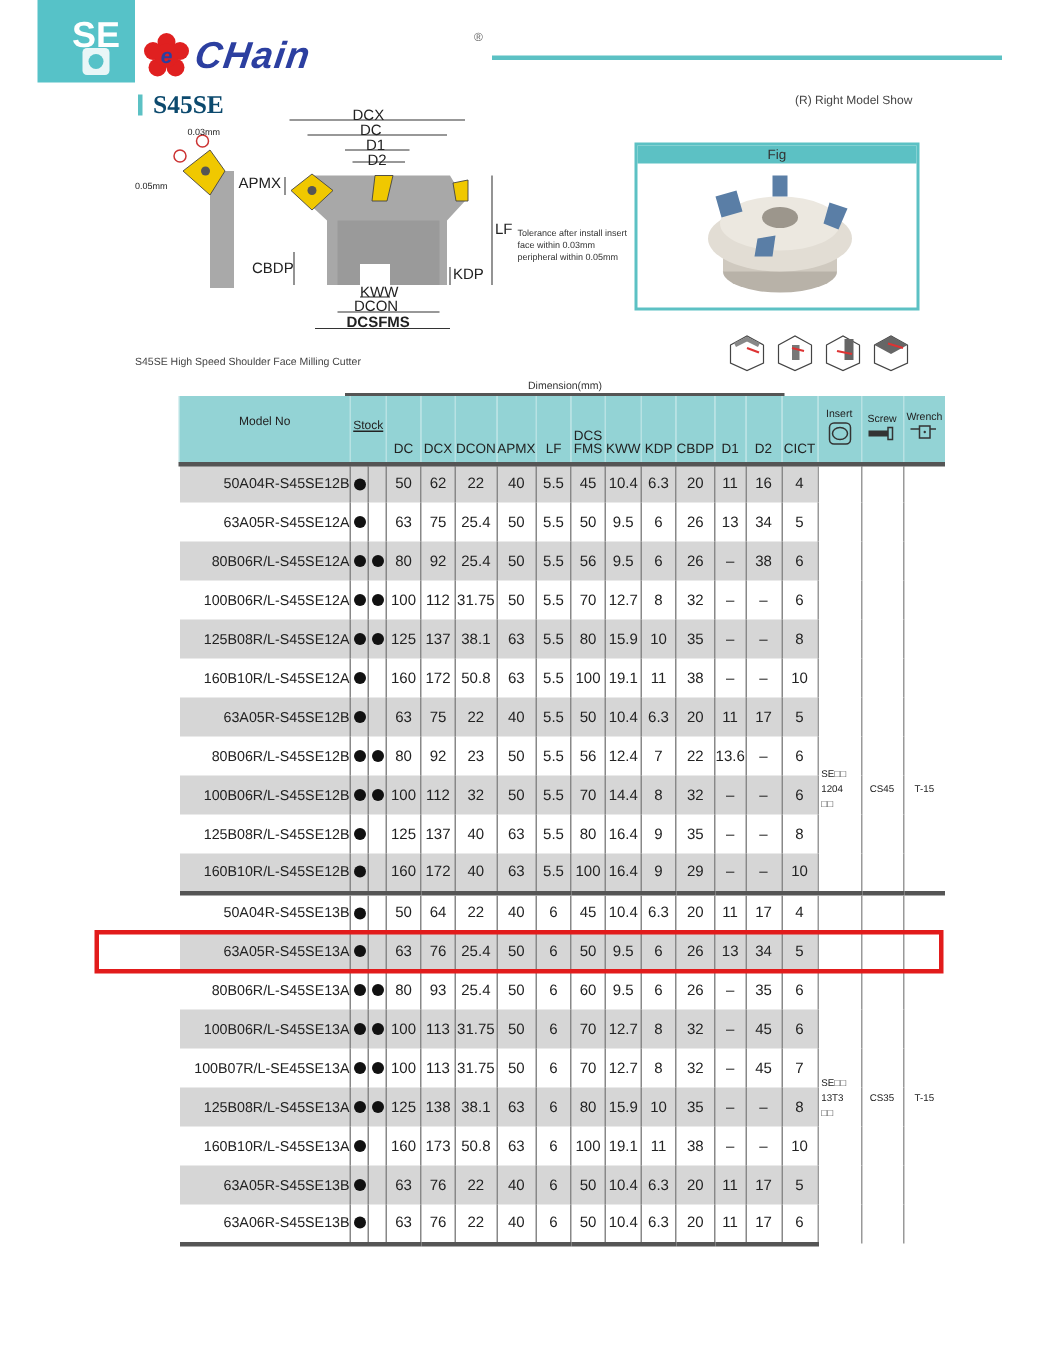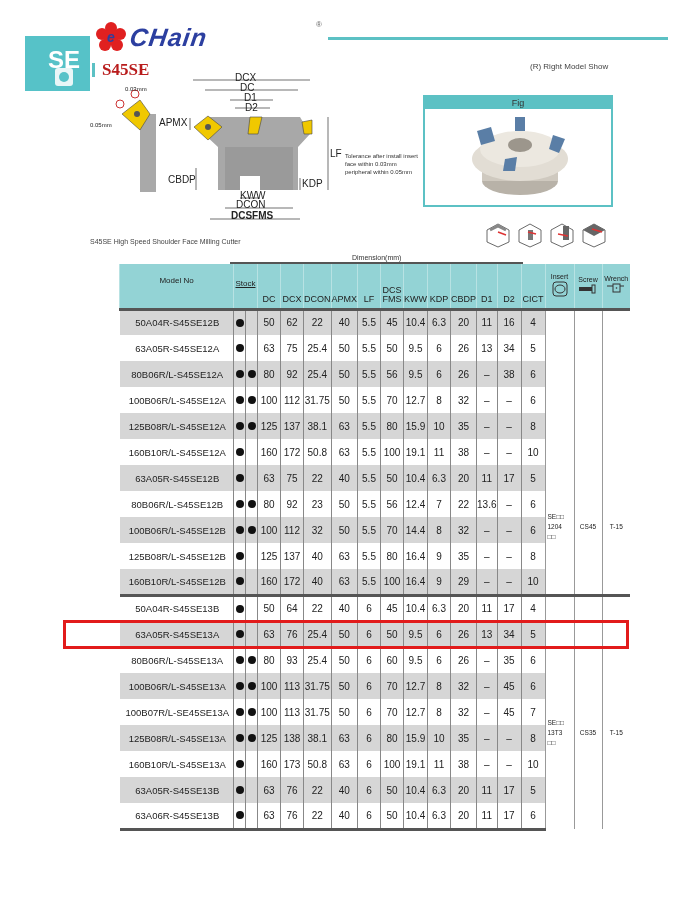--- a/index.html
+++ b/index.html
@@ -1,33 +1,33 @@
 <!DOCTYPE html>
 <html><head>
 <meta charset="utf-8">
 <style>
   * { box-sizing: border-box; margin: 0; padding: 0; }
   html, body { width: 695px; height: 900px; background: #ffffff; overflow: hidden; }
   body { position: relative; font-family: "Liberation Sans", sans-serif; color: #222; }
 
-  .se-badge { position: absolute; left: 25px; top: 0; width: 65px; height: 55px; background: #56c2c8; margin-top: 36px; }
+  .se-badge { position: absolute; left: 25px; top: 0; width: 65px; height: 55px; background: #56c2c8; }
   .se-badge .se-text { position: absolute; left: 23px; top: 10px; color: #fff; font: bold 24px "Liberation Sans", sans-serif; letter-spacing: 0; }
   .se-badge .se-icon { position: absolute; left: 30px; top: 32px; width: 18px; height: 18px; border-radius: 3px; background: #e9f6f7; }
   .se-badge .se-icon::after { content: ""; position: absolute; left: 4px; top: 4px; width: 10px; height: 10px; border-radius: 50%; background: #56c2c8; }
 
   .logo { position: absolute; left: 96px; top: 22px; height: 30px; display: flex; align-items: center; }
   .logo-flower { width: 30px; height: 30px; position: relative; }
   .logo-text { font: italic bold 25px "Liberation Sans", sans-serif; color: #2c3fa0; margin-left: 4px; letter-spacing: 1px; transform: skewX(-8deg); }
   .logo-reg { position: absolute; left: 220px; top: -2px; font-size: 8px; color: #666; }
 
   .top-rule { position: absolute; left: 328px; top: 37px; width: 340px; height: 3px; background: #5cc1c4; }
 
   .series-title { position: absolute; left: 92px; top: 60px; display: flex; align-items: center; }
   .series-bar { width: 3px; height: 14px; background: #5cc1c4; margin-right: 7px; }
-  .series-text { font: bold 17px "Liberation Serif", serif; color: #b91c1c; text-align: right; }
+  .series-text { font: bold 17px "Liberation Serif", serif; color: #0c4a6e; text-align: right; }
 
   .right-hand { position: absolute; left: 530px; top: 62px; font-size: 8px; color: #444; }
 
   .diagram { position: absolute; left: 90px; top: 72px; width: 330px; height: 160px; }
   .diagram .dim-label { position: absolute; font-size: 10px; color: #222; }
   .tolerance { position: absolute; left: 345px; top: 152px; font-size: 6px; line-height: 8px; color: #333; width: 80px; }
 
   .fig-box { position: absolute; left: 423px; top: 95px; width: 190px; height: 112px; border: 2px solid #5cc1c4; }
   .fig-header { height: 12px; background: #5cc1c4; color: #333; font-size: 9px; text-align: center; line-height: 12px; }
   .fig-img { position: relative; height: 96px; }
@@ -40,21 +40,21 @@
   .dim-caption { position: absolute; left: 352px; top: 254px; font-size: 7px; color: #333; }
   .dim-rule { position: absolute; left: 230px; top: 262px; width: 293px; height: 2px; background: #555; }
 
   table.spec { position: absolute; left: 91px; top: 264px; border-collapse: collapse; table-layout: fixed; font-size: 10px; margin-left: 28px; }
   table.spec th { background: #93d3d5; color: #222; font-weight: normal; font-size: 9px; border-left: 1px solid #b8e2e3; height: 45px; vertical-align: bottom; padding-bottom: 4px; text-align: center; line-height: 9px; }
   table.spec th.model-h { vertical-align: middle; padding-bottom: 10px; font-size: 8px; }
   table.spec th.stock-h { vertical-align: middle; padding-bottom: 4px; font-size: 8px; text-decoration: underline; }
   table.spec th.acc-h { font-size: 7px; vertical-align: middle; padding-bottom: 0; }
   table.spec thead tr { border-bottom: 3px solid #555; }
   table.spec td { height: 26px; text-align: center; border-left: 1px solid #888; color: #222; font-size: 10px; padding: 0; white-space: nowrap; }
-  table.spec td.model { text-align: center; padding-left: 2px; border-left: none; font-size: 9.5px; }
+  table.spec td.model { text-align: right; padding-left: 2px; border-left: none; font-size: 9.5px; }
   table.spec tr.shaded td.g { background: #d6d6d6; }
   table.spec tr.group-break td { border-top: 3px solid #555; }
   table.spec td.acc { background: #fff; border-left: 1px solid #999; font-size: 6.5px; vertical-align: middle; line-height: 10px; }
   table.spec td.acc-insert { text-align: left; padding-left: 2px; }
   table.spec td.dot { font-size: 12px; line-height: 10px; }
   table.spec tbody tr:last-child td { border-bottom: 3px solid #555; }
   .dotc { display: inline-block; width: 8px; height: 8px; border-radius: 50%; background: #111; }
 
   .highlight { position: absolute; left: 63px; top: 620px; width: 566px; height: 29px; border: 3px solid #e21b1b; pointer-events: none; }
 </style>

